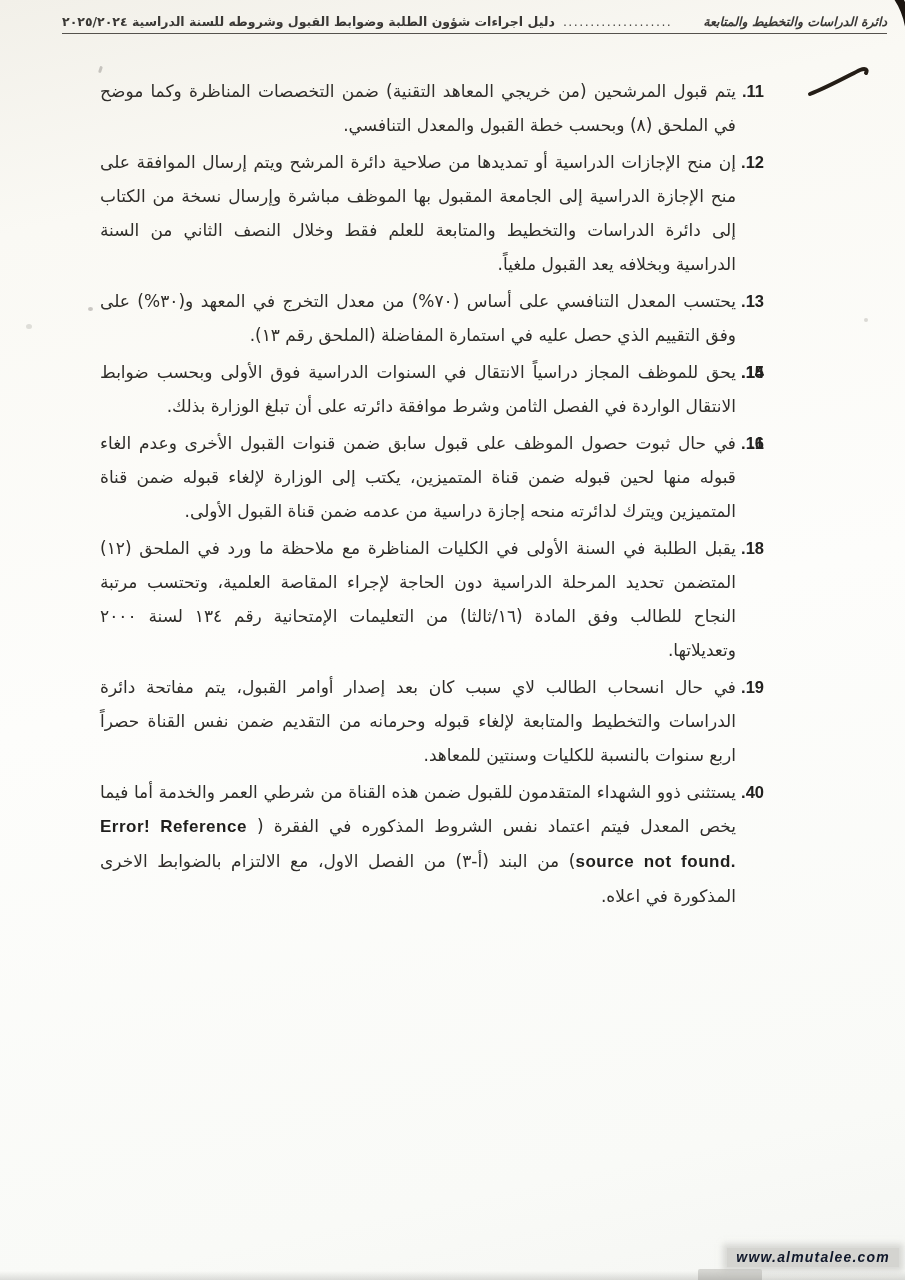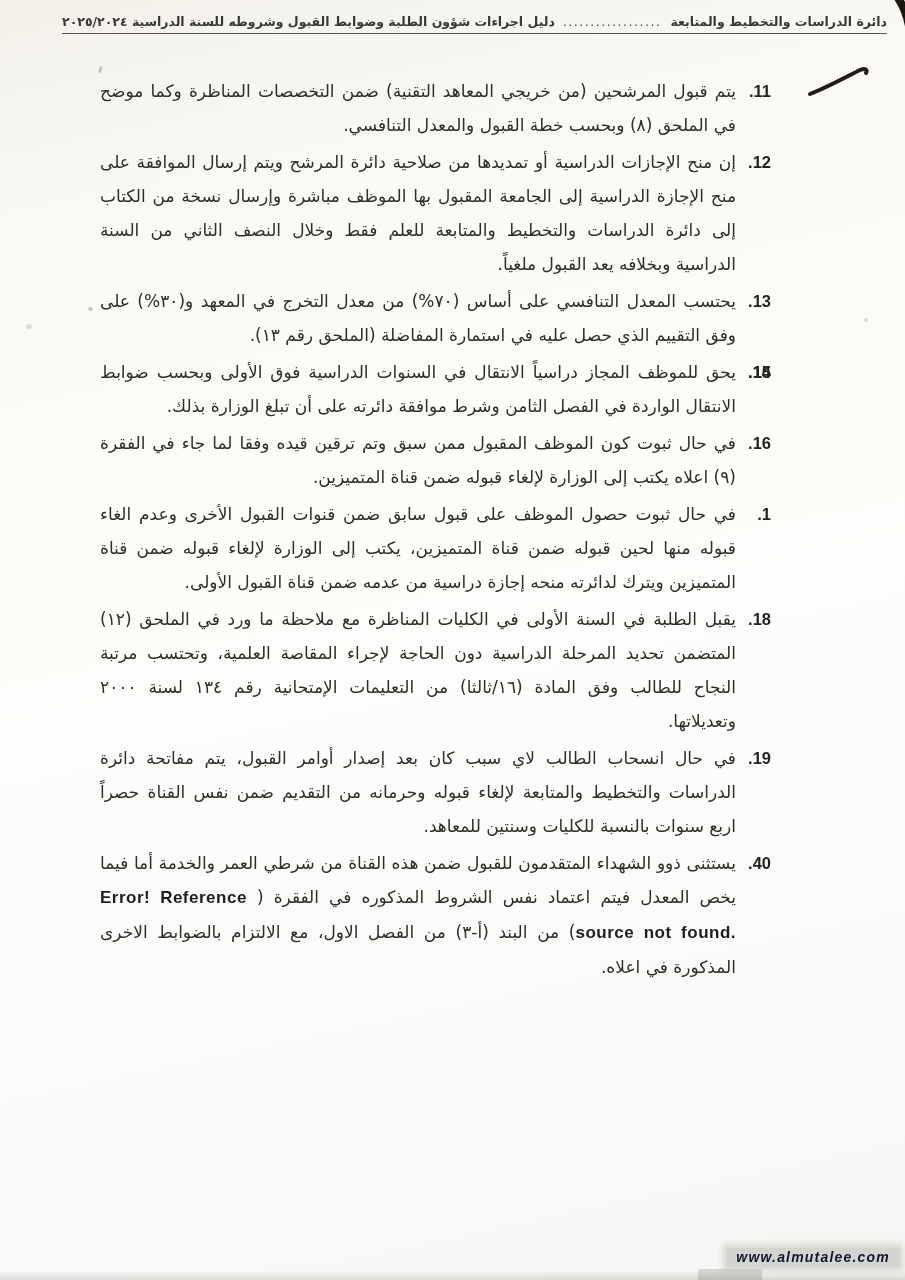--- a/index.html
+++ b/index.html
@@ -14,33 +14,33 @@
   }
   
   .header{
     position:absolute;top:14px;left:62px;right:18px;
     direction:rtl;
     display:flex;align-items:flex-end;
     font-size:12.5px;font-weight:bold;color:#3a3835;
     border-bottom:1.5px solid #55524d;
     padding-bottom:4px;
   }
-  .h-dept{white-space:nowrap;}
+  .h-dept{white-space:nowrap;font-style:italic;}
   .h-dots{flex:1;overflow:hidden;white-space:nowrap;direction:ltr;text-align:left;
           margin:0 8px;letter-spacing:1.5px;color:#4a4843;font-weight:normal;}
   .h-title{white-space:nowrap;}
   
   .content{
     position:absolute;top:74px;right:133px;width:672px;
     direction:rtl;text-align:justify;
     font-size:17px;line-height:34px;color:#2f2d29;
   }
   .item{position:relative;padding-right:36px;margin-bottom:3px;}
   .item .num{
-    position:absolute;right:1px;top:0;
+    position:absolute;right:8px;top:0;
     font-family:"Liberation Sans",sans-serif;
     font-weight:bold;color:#232220;font-size:16.5px;
   }
   .en-bold{
     direction:ltr;unicode-bidi:embed;
     font-family:"Liberation Sans",sans-serif;
     font-weight:bold;color:#1f1e1c;
     letter-spacing:.5px;
   }
   
@@ -115,21 +115,20 @@
       <span class="num">14.</span>
     </div>
 
     <div class="item">
       <span class="num">15.</span>
       <span>يحق للموظف المجاز دراسياً الانتقال في السنوات الدراسية فوق الأولى وبحسب ضوابط الانتقال الواردة في الفصل الثامن وشرط موافقة دائرته على أن تبلغ الوزارة بذلك.</span>
     </div>
 
     <div class="item">
       <span class="num">16.</span>
-      <span>في حال ثبوت كون الموظف المقبول ممن سبق وتم ترقين قيده وفقا لما جاء في الفقرة (٩) اعلاه يكتب إلى الوزارة لإلغاء قبوله ضمن قناة المتميزين.</span>
     </div>
 
     <div class="item">
       <span class="num">1.</span>
       <span>في حال ثبوت حصول الموظف على قبول سابق ضمن قنوات القبول الأخرى وعدم الغاء قبوله منها لحين قبوله ضمن قناة المتميزين، يكتب إلى الوزارة لإلغاء قبوله ضمن قناة المتميزين ويترك لدائرته منحه إجازة دراسية من عدمه ضمن قناة القبول الأولى.</span>
     </div>
 
     <div class="item">
       <span class="num">18.</span>
       <span>يقبل الطلبة في السنة الأولى في الكليات المناظرة مع ملاحظة ما ورد في الملحق (١٢) المتضمن تحديد المرحلة الدراسية دون الحاجة لإجراء المقاصة العلمية، وتحتسب مرتبة النجاح للطالب وفق المادة (١٦/ثالثا) من التعليمات الإمتحانية رقم ١٣٤ لسنة ٢٠٠٠ وتعديلاتها.</span>

